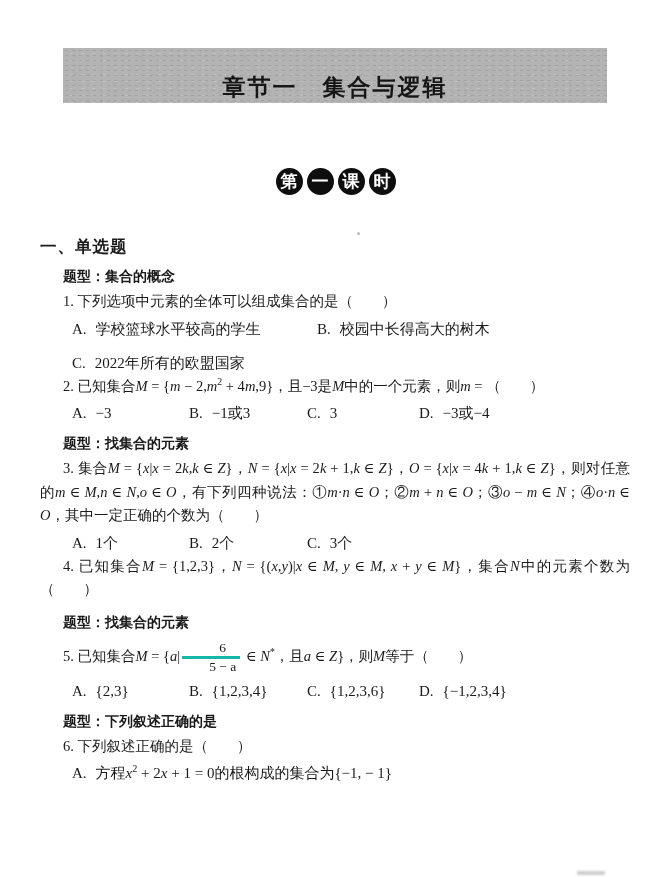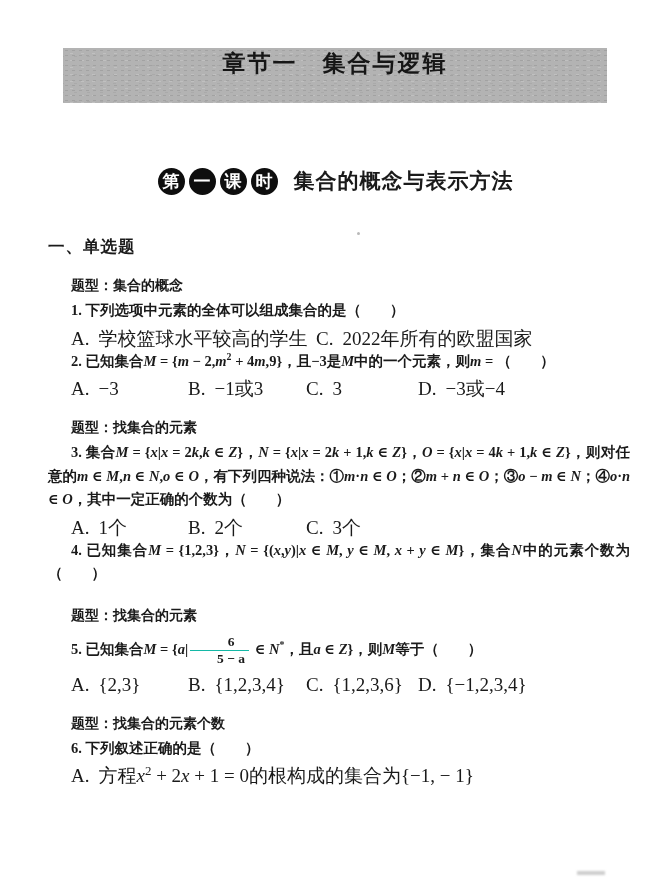--- a/index.html
+++ b/index.html
@@ -13,21 +13,21 @@
   
   .banner{
     position:absolute;left:63px;top:48px;width:544px;height:55px;
     background-color:#b3b3b3;
     background-image:
       radial-gradient(#a2a2a2 1px, transparent 1.2px),
       radial-gradient(#c0c0c0 1px, transparent 1.2px),
       radial-gradient(#aaaaaa 1px, transparent 1.4px);
     background-size:7px 5px, 11px 7px, 13px 9px;
     background-position:0 0, 3px 2px, 6px 4px;
-    display:flex;align-items:flex-start;justify-content:center;
+    display:flex;align-items:flex-end;justify-content:center;
   }
   .banner-title{
     font-family:"Liberation Sans","DejaVu Sans",sans-serif;
     font-weight:bold;font-size:23px;letter-spacing:2px;color:#161616;
   }
 
   
   .lesson{
     position:absolute;left:0;top:165px;width:100%;height:32px;
     display:flex;align-items:center;justify-content:center;gap:16px;
@@ -35,54 +35,54 @@
   .badges{display:flex;gap:4px;}
   .badge{
     width:27px;height:27px;border-radius:50%;background:#0e0e0e;color:#ffffff;
     display:inline-flex;align-items:center;justify-content:center;
     font-family:"Liberation Sans","DejaVu Sans",sans-serif;
     font-weight:bold;font-size:17px;line-height:1;
   }
   .lesson-title{font-weight:bold;font-size:21px;letter-spacing:1px;}
 
   
-  .content{position:absolute;left:48px;top:237px;width:594px;}
+  .content{position:absolute;left:40px;top:237px;width:594px;}
   .section-heading{
     margin:0;font-family:"Liberation Sans","DejaVu Sans",sans-serif;
     font-weight:bold;font-size:16.5px;line-height:19px;letter-spacing:1px;
   }
   .qtype{
-    margin:20px 0 4px 23px;
+    margin:11px 0 4px 23px;
     font-family:"Liberation Sans","DejaVu Sans",sans-serif;
     font-weight:bold;font-size:14px;line-height:19px;
   }
   .stem{
-    margin:0 12px 6px 0;font-size:14.5px;line-height:23.5px;
-    text-indent:23px;text-align:justify;font-weight:bold;
+    margin:0 4px 6px 0;font-size:14.5px;line-height:23.5px;
+    text-indent:23px;text-align:justify;
   }
   .stem.has-frac{line-height:40px;}
   .opts{
-    display:grid;margin:0 0 2px 23px;row-gap:15px;
-    font-size:19px;line-height:19px;
+    display:grid;margin:0 0 2px 32px;row-gap:15px;
+    font-size:15px;line-height:19px;
   }
   .opts.cols4{grid-template-columns:117px 118px 112px 1fr;}
   .opts.cols2{grid-template-columns:245px 1fr;}
   .opts.cols1{grid-template-columns:1fr;}
   .opt{white-space:nowrap;}
   .olabel{margin-right:9px;}
 
   
   .mv{font-style:italic;font-family:"Liberation Serif","DejaVu Serif",serif;}
   sup{font-size:0.68em;line-height:0;}
   .frac{
     display:inline-block;vertical-align:middle;text-align:center;
     font-size:13.5px;line-height:1.15;margin:0 2px;
   }
   .fnum,.fden{display:block;padding:0 4px;}
-  .fden{border-top:1px solid #14b8a6;}
+  .fden{border-top:3px solid #14b8a6;}
 
   
   .speck{position:absolute;left:357px;top:232px;width:3px;height:3px;background:#b9b9b9;border-radius:50%;}
   .smudge{position:absolute;left:577px;top:871px;width:28px;height:4px;background:#cecece;filter:blur(1px);}
 </style>
 </head>
 <body>
 
 <div class="page">
 
@@ -90,32 +90,32 @@
     <span class="banner-title">章节一　集合与逻辑</span>
   </div>
 
   <div class="lesson">
     <span class="badges">
       <span class="badge">第</span>
       <span class="badge">一</span>
       <span class="badge">课</span>
       <span class="badge">时</span>
     </span>
-    <span class="lesson-title">集合的概念与表示方法</span>
   </div>
 
   <div class="content">
 
     <h2 class="section-heading">一、单选题</h2>
 
     <div>
       <div class="qtype">题型：集合的概念</div>
       <p class="stem">1. 下列选项中元素的全体可以组成集合的是（　　）</p>
       <div class="opts cols2">
         <div class="opt"><span class="olabel">A.</span><span>学校篮球水平较高的学生</span></div>
+        <div class="opt"><span class="olabel">B.</span><span>校园中长得高大的树木</span></div>
         <div class="opt"><span class="olabel">C.</span><span>2022年所有的欧盟国家</span></div>
       </div>
     </div>
 
     <div>
       <p class="stem">2. 已知集合<span class="mv">M</span> = {<span class="mv">m</span> − 2,<span class="mv">m</span><sup>2</sup> + 4<span class="mv">m</span>,9}，且−3是<span class="mv">M</span>中的一个元素，则<span class="mv">m</span> = （　　）</p>
       <div class="opts cols4">
         <div class="opt"><span class="olabel">A.</span><span>−3</span></div>
         <div class="opt"><span class="olabel">B.</span><span>−1或3</span></div>
         <div class="opt"><span class="olabel">C.</span><span>3</span></div>
@@ -142,21 +142,21 @@
       <p class="stem has-frac">5. 已知集合<span class="mv">M</span> = {<span class="mv">a</span>|<span class="frac"><span class="fnum">6</span><span class="fden">5 − a</span></span> ∈ <span class="mv">N</span><sup>*</sup>，且<span class="mv">a</span> ∈ <span class="mv">Z</span>}，则<span class="mv">M</span>等于（　　）</p>
       <div class="opts cols4">
         <div class="opt"><span class="olabel">A.</span><span>{2,3}</span></div>
         <div class="opt"><span class="olabel">B.</span><span>{1,2,3,4}</span></div>
         <div class="opt"><span class="olabel">C.</span><span>{1,2,3,6}</span></div>
         <div class="opt"><span class="olabel">D.</span><span>{−1,2,3,4}</span></div>
       </div>
     </div>
 
     <div>
-      <div class="qtype">题型：找集合的元素个数</div>
+      <div class="qtype">题型：下列叙述正确的是</div>
       <p class="stem">6. 下列叙述正确的是（　　）</p>
       <div class="opts cols1">
         <div class="opt"><span class="olabel">A.</span><span>方程<span class="mv">x</span><sup>2</sup> + 2<span class="mv">x</span> + 1 = 0的根构成的集合为{−1, − 1}</span></div>
       </div>
     </div>
 
   </div>
 
   <div class="speck"></div>
   <div class="smudge"></div>

